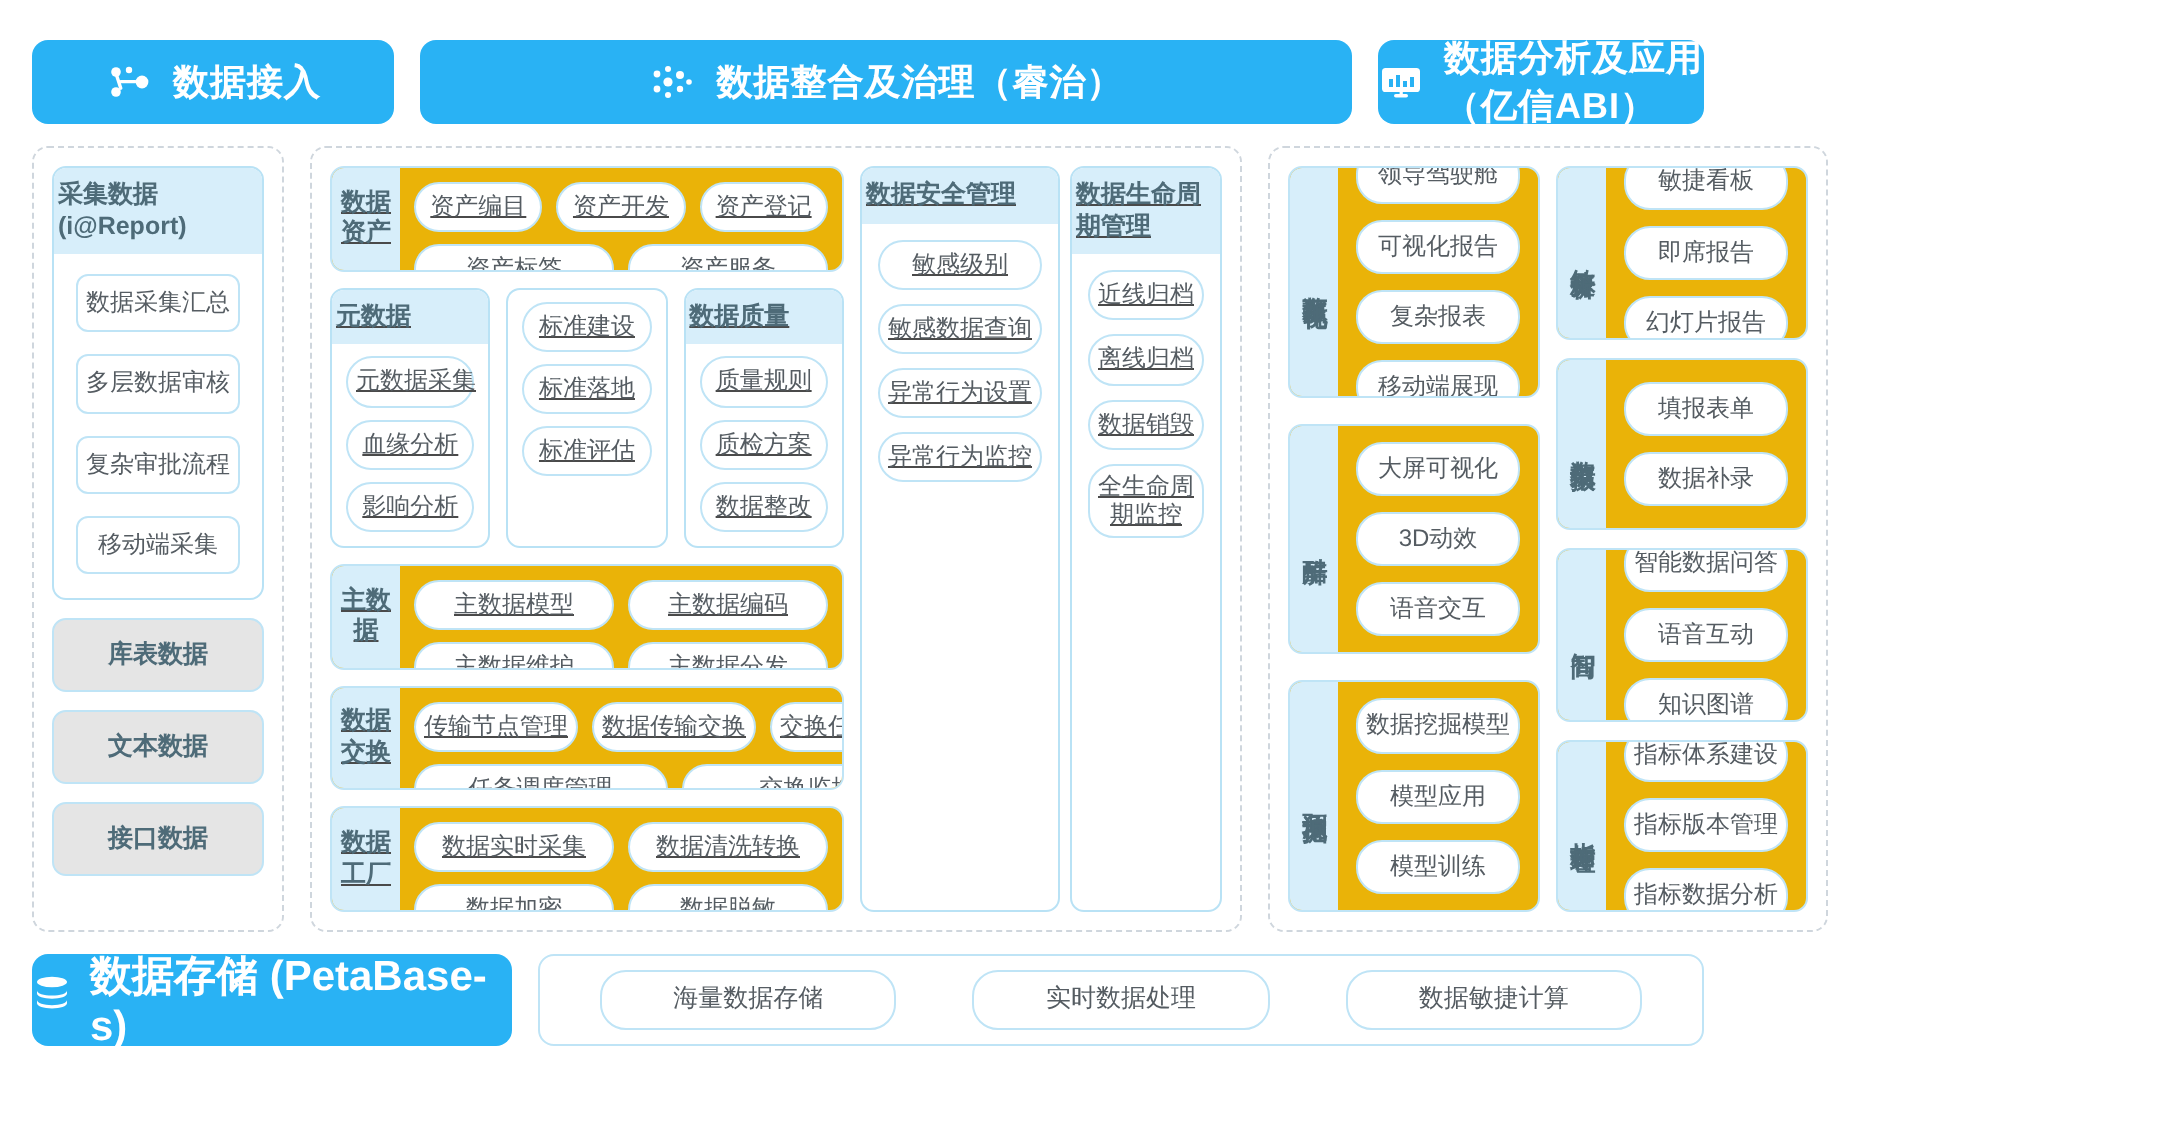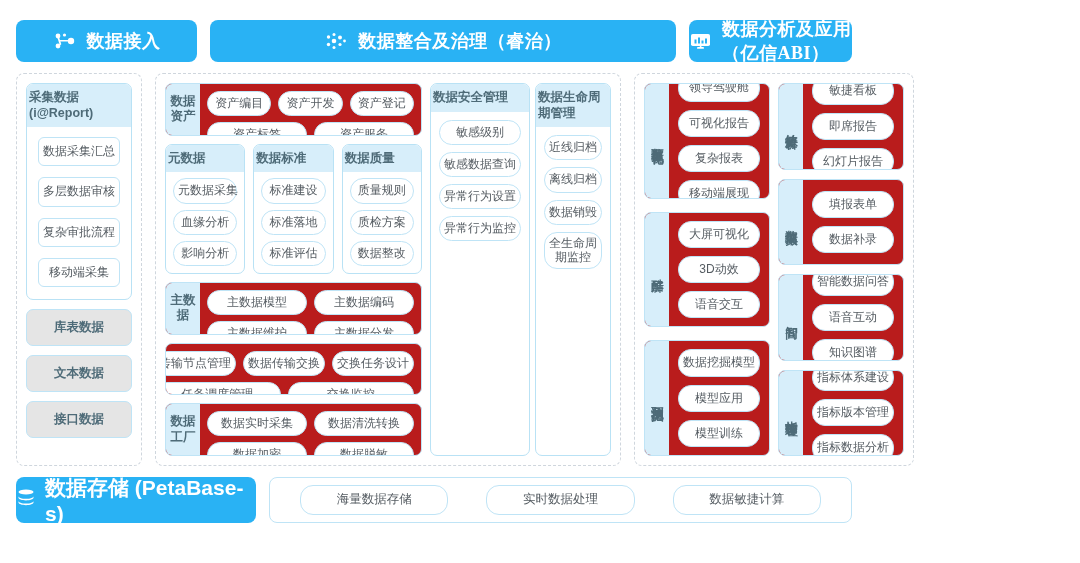--- a/index.html
+++ b/index.html
@@ -12,32 +12,32 @@
 
   
   .headers{display:flex;gap:13px;height:42px;}
   .hdr{
     background:#29b2f4;border-radius:8px;display:flex;align-items:center;
     justify-content:center;gap:10px;color:#fff;font-size:18px;font-weight:bold;
     letter-spacing:.5px;
   }
   .hdr.col1{width:181px;}
   .hdr.col2{width:466px;}
-  .hdr.col3{flex:1;font-family:Liberation Serif, serif;}
+  .hdr.col3{flex:1;}
   .hdr .glyph{display:inline-flex;align-items:center;justify-content:center;width:24px;height:22px;}
   .hdr .glyph svg{display:block;}
 
   
   .cols{display:flex;gap:13px;margin-top:11px;height:393px;}
   .panel{
     border:1px dashed #cfd6dd;border-radius:8px;box-sizing:border-box;
     padding:9px;background:#fff;
   }
   .panel.col1{width:181px;display:flex;flex-direction:column;gap:9px;}
-  .panel.col2{width:466px;display:flex;gap:8px;box-sizing:border-box;}
+  .panel.col2{width:466px;display:flex;gap:8px;box-sizing:border-box;text-decoration:underline;}
   .panel.col3{flex:1;display:flex;gap:8px;box-sizing:border-box;}
 
   
   .card{border:1px solid #b9e2f5;border-radius:7px;background:#fff;box-sizing:border-box;overflow:hidden;}
   .card-hd{
     background:#d7eefa;color:#4e6b78;font-size:12.5px;font-weight:bold;
     padding:6px 2px;line-height:1.25;
   }
   .card-bd{padding:7px 8px;display:flex;flex-direction:column;gap:7px;}
 
@@ -54,22 +54,22 @@
     padding:9px 4px;box-sizing:border-box;
   }
 
   
   .c1-main{flex:0 0 auto;}
   .c1-main .card-bd{gap:11px;padding:10px 11px 12px 11px;}
   .c1-main .pill{padding:7px 4px;border-radius:6px;}
 
   
   .grp{
-    display:flex;border:1px solid #bfe4f6;border-radius:7px;background:#b91c1c;
-    box-sizing:border-box;overflow:hidden;justify-content:flex-end;
+    display:flex;border:1px solid #bfe4f6;border-radius:7px;background:#eab308;
+    box-sizing:border-box;overflow:hidden;
   }
   .grp-label{
     flex:0 0 34px;background:#d7eefa;color:#4e6b78;font-size:12.5px;font-weight:bold;
     display:flex;align-items:center;justify-content:center;text-align:center;
     line-height:1.25;padding:2px;box-sizing:border-box;
   }
   .grp-body{flex:1;padding:7px;display:flex;flex-direction:column;gap:6px;box-sizing:border-box;}
   .grp-row{display:flex;gap:7px;}
   .grp-row .pill{flex:1;}
 
@@ -204,21 +204,20 @@
         <div class="triple">
           <div class="card">
             <div class="card-hd">元数据</div>
             <div class="card-bd">
               <div class="pill">元数据采集</div>
               <div class="pill">血缘分析</div>
               <div class="pill">影响分析</div>
             </div>
           </div>
           <div class="card">
-            <div class="card-hd">数据标准</div>
             <div class="card-bd">
               <div class="pill">标准建设</div>
               <div class="pill">标准落地</div>
               <div class="pill">标准评估</div>
             </div>
           </div>
           <div class="card">
             <div class="card-hd">数据质量</div>
             <div class="card-bd">
               <div class="pill">质量规则</div>

